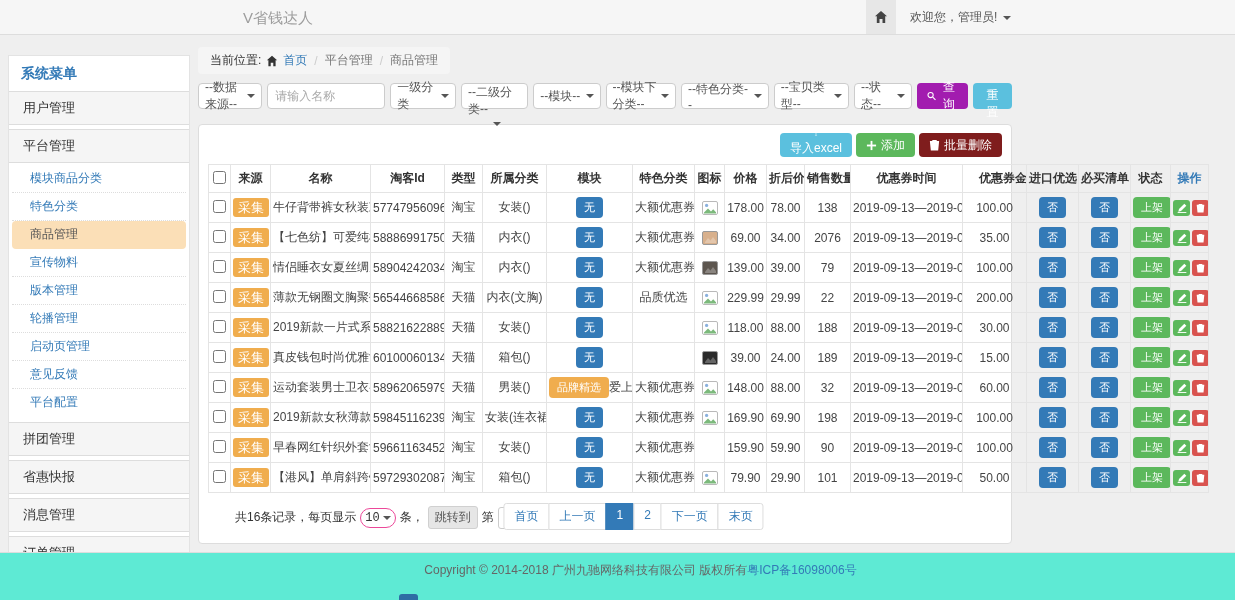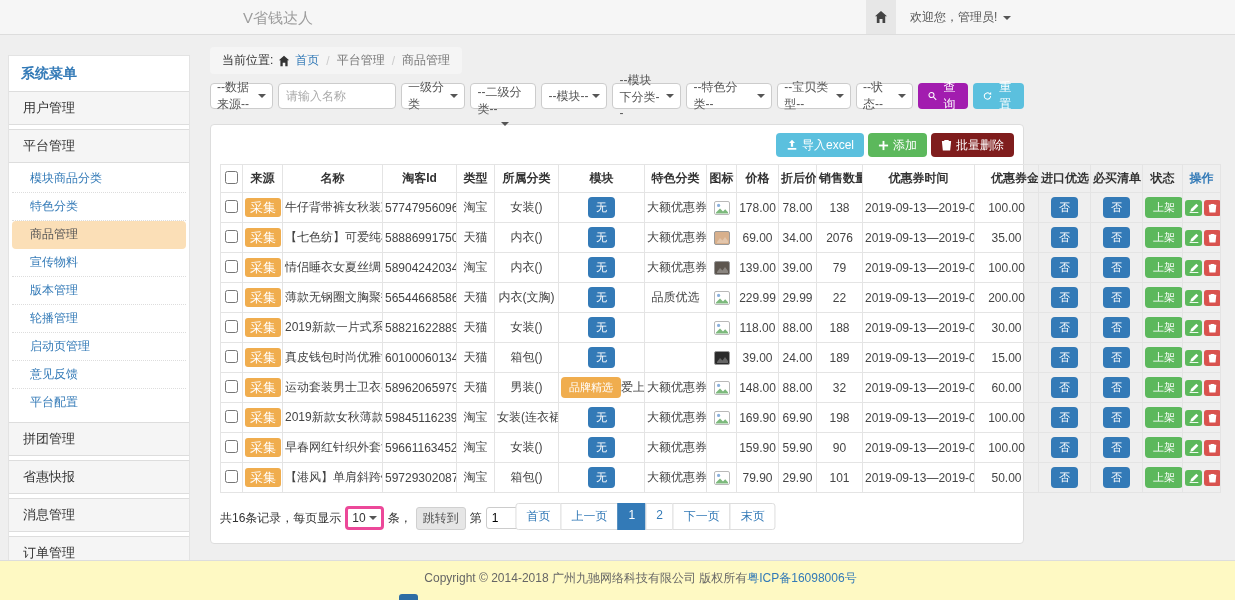--- a/index.html
+++ b/index.html
@@ -18,34 +18,34 @@
   .sidebar { position:absolute; left:8px; top:55px; width:182px; height:512px; overflow:hidden; background:#fff; border:1px solid #e3e3e3; }
   .side-title { color:#337ab7; font-weight:bold; font-size:14px; padding:9px 12px 8px; }
   .side-group { margin-bottom:4px; }
   .side-group-header { background:#f5f5f5; border-top:1px solid #ddd; border-bottom:1px solid #ddd; padding:7px 14px; color:#333; font-size:13px; cursor:pointer; }
   .side-sub { background:#fff; padding:2px 0; }
   .side-sub-item { display:block; padding:5px 18px; color:#337ab7; border-bottom:1px dotted #ddd; margin:0 3px; cursor:pointer; text-decoration:none; }
   .side-sub-item:last-child { border-bottom:none; }
   .side-sub-item.active { background:#fbdfb7; border-radius:4px; color:#555; border-bottom:1px dotted transparent; }
 
   
-  .main { position:absolute; left:210px; top:47px; width:814px; }
+  .main { position:absolute; left:198px; top:47px; width:814px; }
   .breadcrumb { display:inline-flex; align-items:center; gap:5px; background:#f5f5f5; border-radius:4px; padding:5px 12px; color:#333; }
   .breadcrumb .bc-link { color:#337ab7; cursor:pointer; }
   .breadcrumb .bc-sep { color:#ccc; padding:0 2px; }
   .breadcrumb .bc-muted { color:#777; }
 
   .filter-row { display:flex; align-items:center; gap:5px; margin-top:9px; }
   .sel { height:26px; background:#fff; border:1px solid #ccc; border-radius:4px; display:flex; align-items:center; justify-content:space-between; padding:0 6px; color:#555; cursor:pointer; }
   .sel .sel-caret { width:0; height:0; border:4px solid transparent; border-top-color:#555; margin-top:4px; margin-left:4px; }
   .txt-input { height:26px; border:1px solid #ccc; border-radius:4px; padding:0 7px; font-size:12px; color:#555; font-family:inherit; }
   .txt-input::placeholder { color:#aaa; }
   .btn { border:none; border-radius:4px; color:#fff; font-size:12px; height:26px; padding:0 10px; display:inline-flex; align-items:center; gap:4px; cursor:pointer; font-family:inherit; }
   .btn-primary { background:#a21caf; }
-  .btn-info { background:#5bc0de; }
+  .btn-info { background:#5bc0de;flex-direction:column; }
   .btn-success { background:#5cb85c; }
   .btn-danger-light { background:#7f1d1d; }
 
   .panel { margin-top:15px; background:#fff; border:1px solid #ddd; border-radius:4px; padding:8px 9px 10px; }
   .toolbar { display:flex; justify-content:flex-end; gap:4px; margin-bottom:7px; }
   .toolbar .btn { height:24px; }
 
   table.grid { width:100%; border-collapse:collapse; table-layout:fixed; }
   .grid th, .grid td { border:1px solid #e4e4e4; text-align:center; padding:4px 2px; font-size:12px; overflow:hidden; white-space:nowrap; }
   .grid th { font-weight:bold; color:#333; padding:5px 2px; }
@@ -55,33 +55,33 @@
   .badge { display:inline-block; color:#fff; border-radius:3px; font-size:13px; line-height:1; }
   .badge-warn { background:#f0ad4e; padding:3px 5px; }
   .tag-btn { display:inline-block; color:#fff; border-radius:4px; font-size:11px; padding:3px 8px; cursor:pointer; }
   .tag-blue { background:#337ab7; }
   .tag-green { background:#5cb85c; }
   .icon-btn { display:inline-flex; align-items:center; justify-content:center; width:17px; height:16px; border-radius:3px; cursor:pointer; vertical-align:middle; }
   .icon-btn.edit { background:#5cb85c; margin-right:2px; }
   .icon-btn.del { background:#d9534f; }
 
   .pager-row { position:relative; margin-top:10px; height:30px; }
-  .pager-summary { display:flex; align-items:center; gap:4px; color:#333; padding-top:3px; }
-  .mini-sel { border:3px solid #ec4899; border-radius:4px; background:#fff; display:inline-flex; align-items:center; padding:2px 4px; cursor:pointer; }
+  .pager-summary { display:flex; align-items:center; gap:4px; color:#333; padding-top:3px;margin-left:27px; }
+  .mini-sel { border:1px solid #ec4899; border-radius:10px; background:#fff; display:inline-flex; align-items:center; padding:2px 4px; cursor:pointer;font-family:Liberation Mono, monospace; }
   .mini-sel .sel-caret { width:0; height:0; border:4px solid transparent; border-top-color:#555; margin-top:4px; margin-left:3px; }
   .jump-btn { background:#e6e6e6; border:1px solid #d0d0d0; border-radius:3px; padding:2px 6px; color:#555; cursor:pointer; }
   .jump-input { width:36px; height:22px; border:1px solid #ccc; border-radius:3px; padding:0 5px; font-family:inherit; font-size:12px; }
   .pagination { position:absolute; left:50%; transform:translateX(-39%); top:0; display:inline-flex; }
   .page-item { border:1px solid #ddd; background:#fff; color:#337ab7; padding:4px 10px; margin-left:-1px; cursor:pointer; }
   .page-item:first-child { border-radius:3px 0 0 3px; margin-left:0; }
   .page-item:last-child { border-radius:0 3px 3px 0; }
   .page-item.active { background:#337ab7; border-color:#337ab7; color:#fff; }
 
   
-  .footer { position:absolute; left:0; bottom:0; width:1235px; height:40px; background:#fef9c3; border-top:1px solid #ddd; text-align:center; line-height:34px; color:#666; z-index:5;padding-left:46px; }
+  .footer { position:absolute; left:0; bottom:0; width:1235px; height:48px; background:#5eead4; border-top:1px solid #ddd; text-align:center; line-height:34px; color:#666; z-index:5;padding-left:46px; }
   .footer a { color:#337ab7; text-decoration:none; cursor:pointer; }
   .bottom-artifact { position:absolute; left:399px; bottom:0; width:19px; height:6px; background:#2e6da4; border-radius:3px 3px 0 0; z-index:6; }
 
   .thumb { display:inline-block; vertical-align:middle; }
 </style>
 </head>
 <body>
 
 <div class="topbar">
   <span class="brand">V省钱达人</span>

